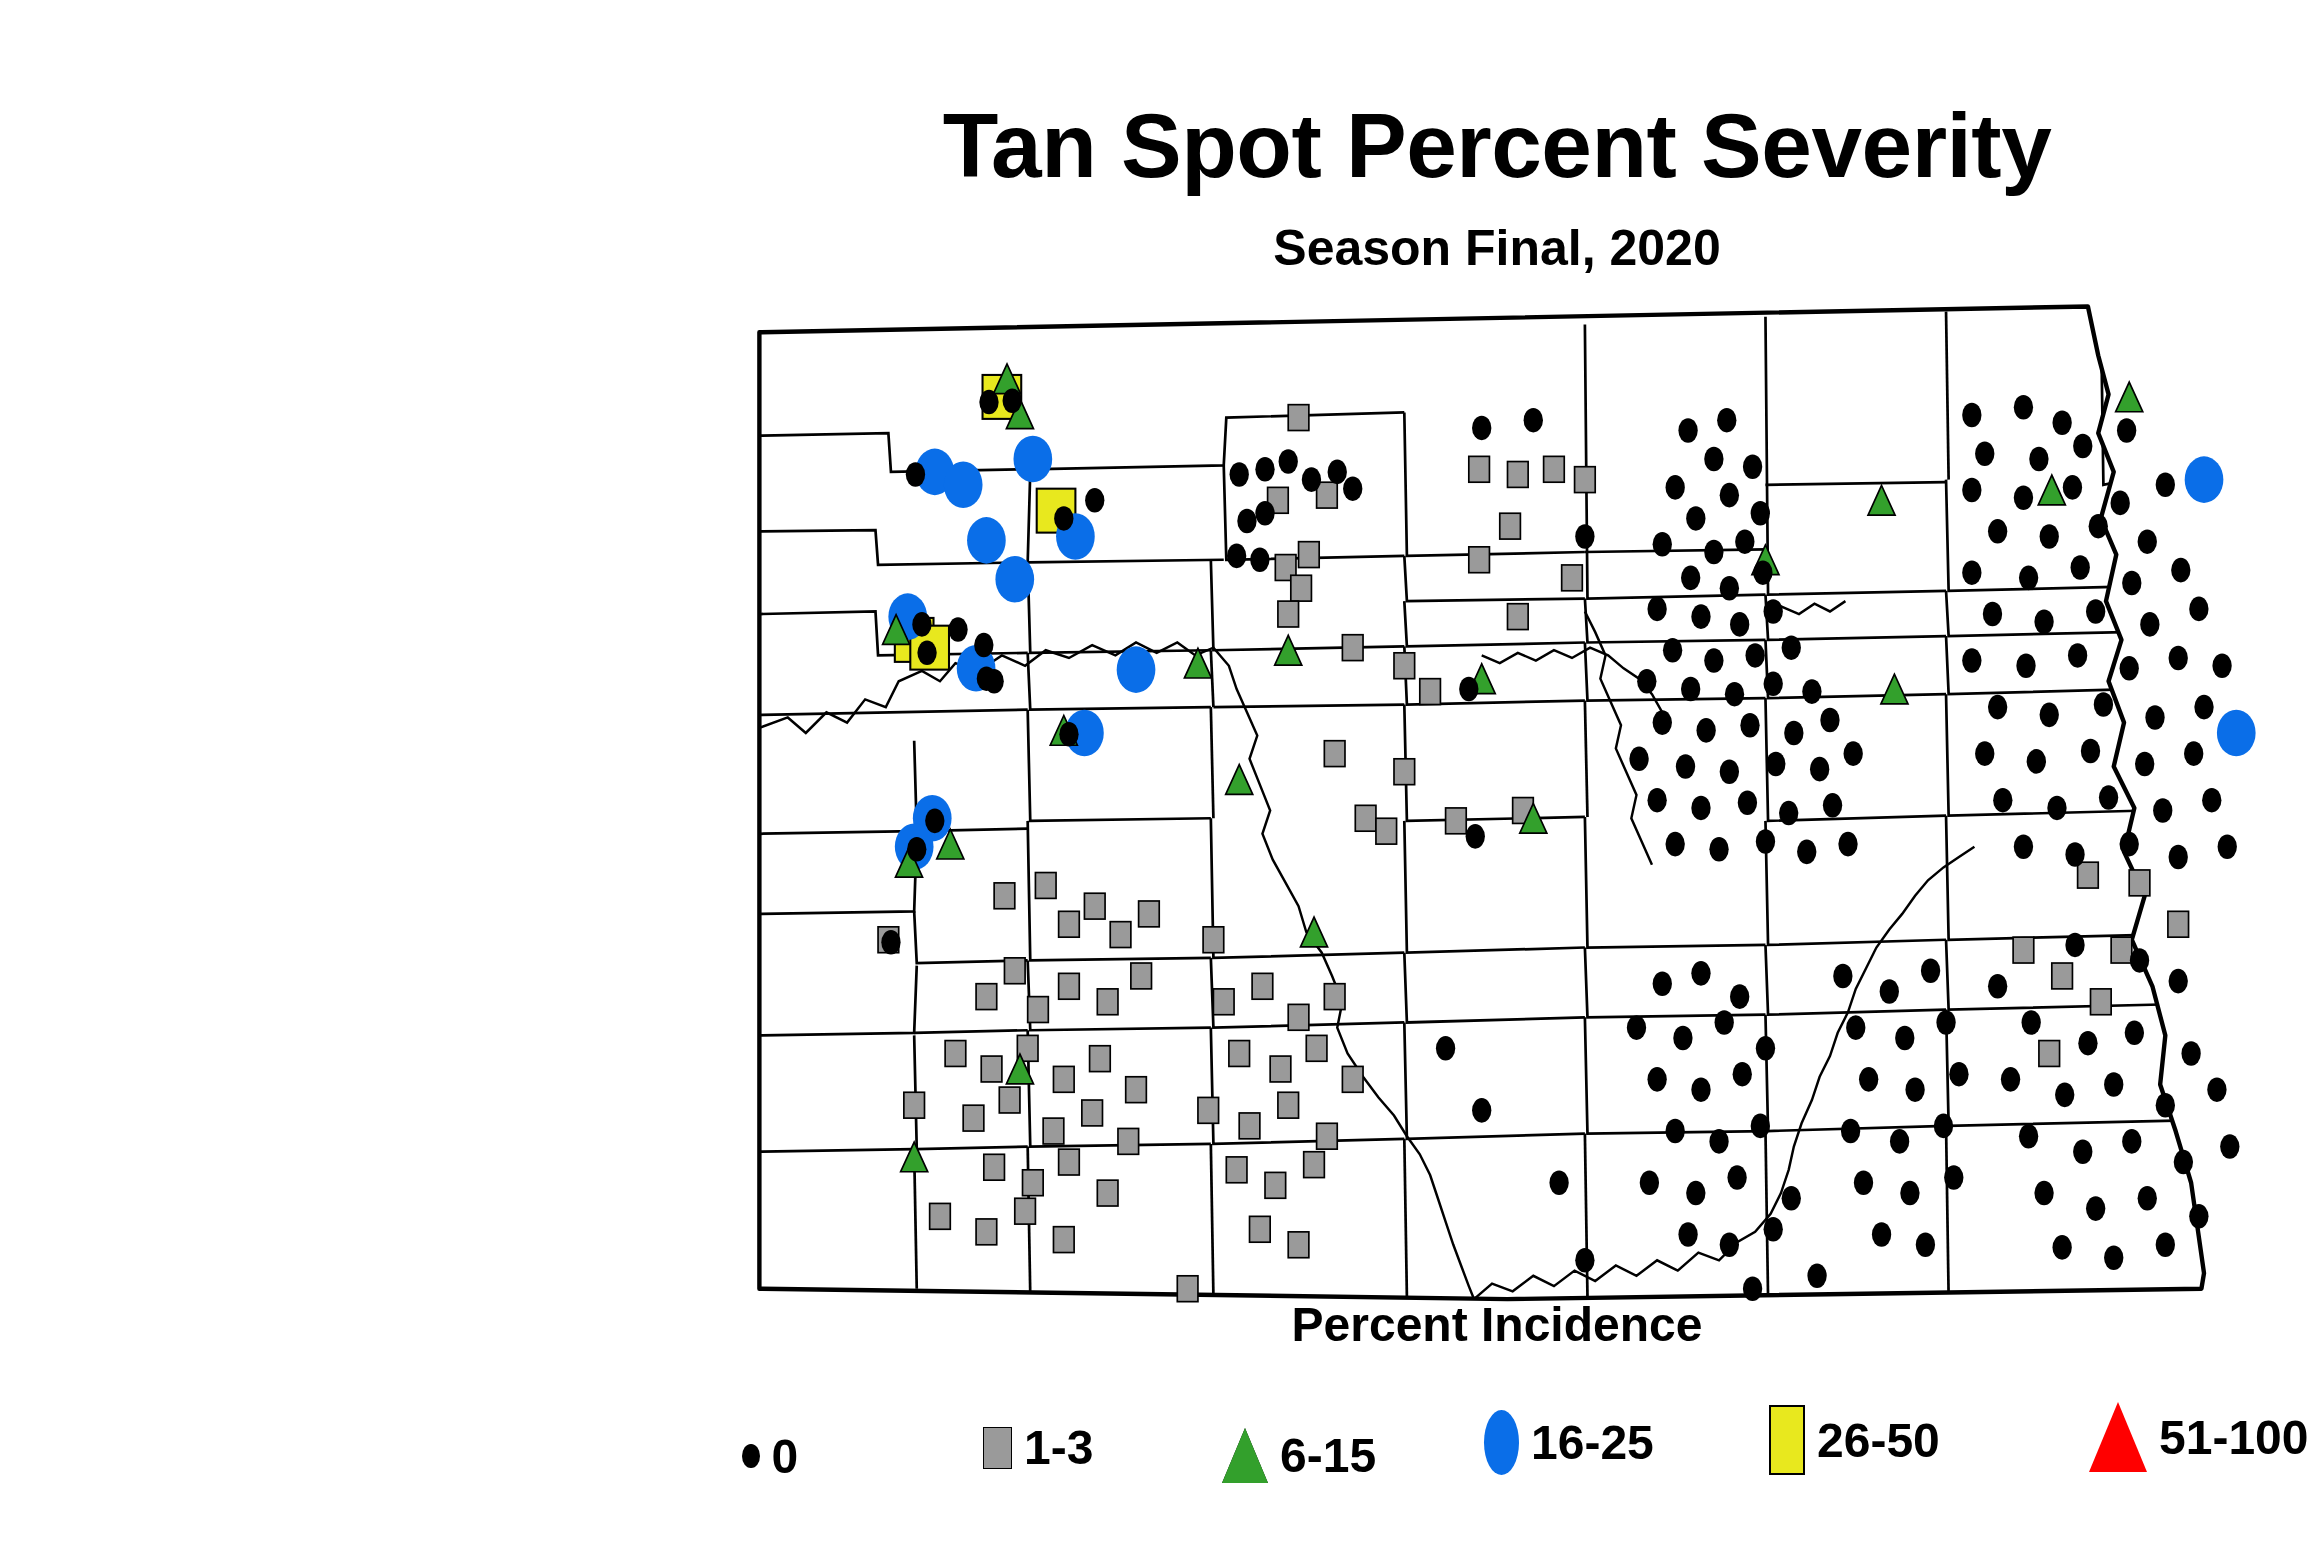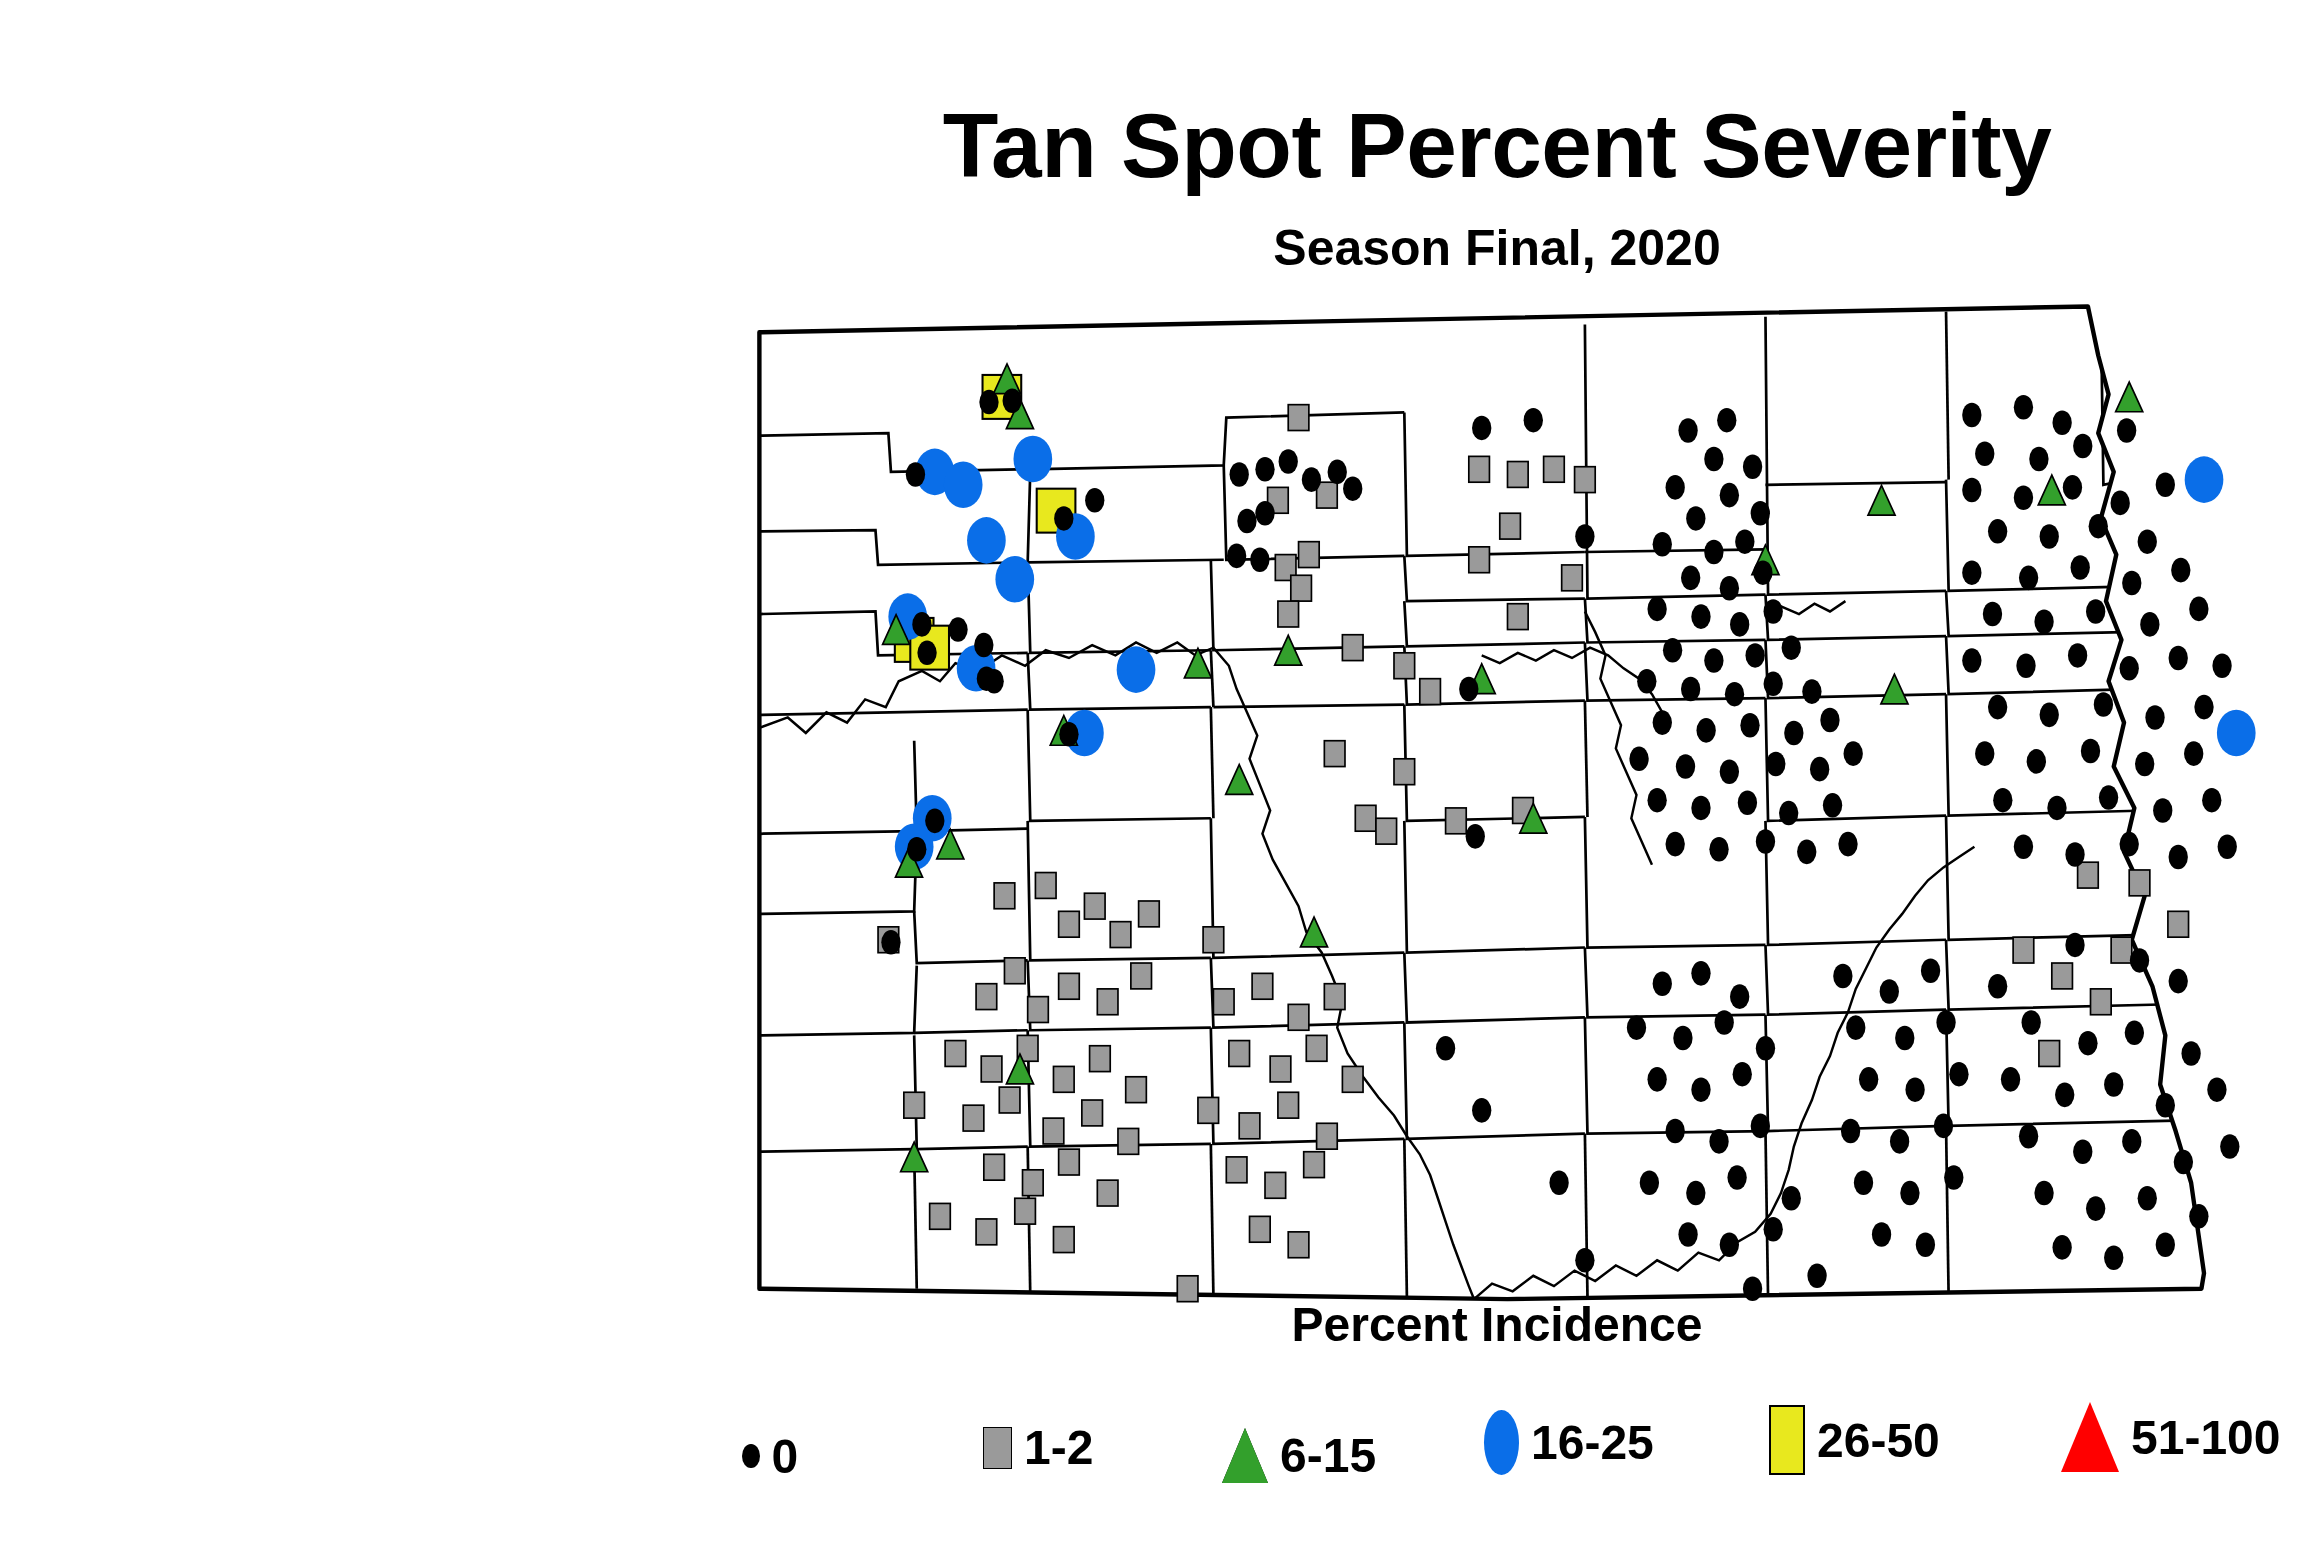--- a/index.html
+++ b/index.html
@@ -492,32 +492,32 @@
 
 <div id="legend-title">Percent Incidence</div>
 
 <div id="legend">
   <div class="lg-item" style="left:0px;top:14px;">
     <span class="sym sym-dot"></span>
     <span class="lg-label">0</span>
   </div>
   <div class="lg-item" style="left:241px;top:5.6px;">
     <span class="sym sym-sq-gray"></span>
-    <span class="lg-label">1-2</span>
+    <span class="lg-label">1-3</span>
   </div>
   <div class="lg-item" style="left:480px;top:3.7px;align-items:flex-end;">
     <span class="sym sym-tri-green"></span>
     <span class="lg-label">6-15</span>
   </div>
   <div class="lg-item" style="left:742px;top:0px;">
     <span class="sym sym-ell-blue"></span>
     <span class="lg-label">16-25</span>
   </div>
   <div class="lg-item" style="left:1027px;top:-1.9px;">
     <span class="sym sym-sq-yellow"></span>
     <span class="lg-label">26-50</span>
   </div>
-  <div class="lg-item" style="left:1319px;top:-4.6px;">
+  <div class="lg-item" style="left:1347px;top:-4.6px;">
     <span class="sym sym-tri-red"></span>
     <span class="lg-label">51-100</span>
   </div>
 </div>
 
 
 </body></html>

